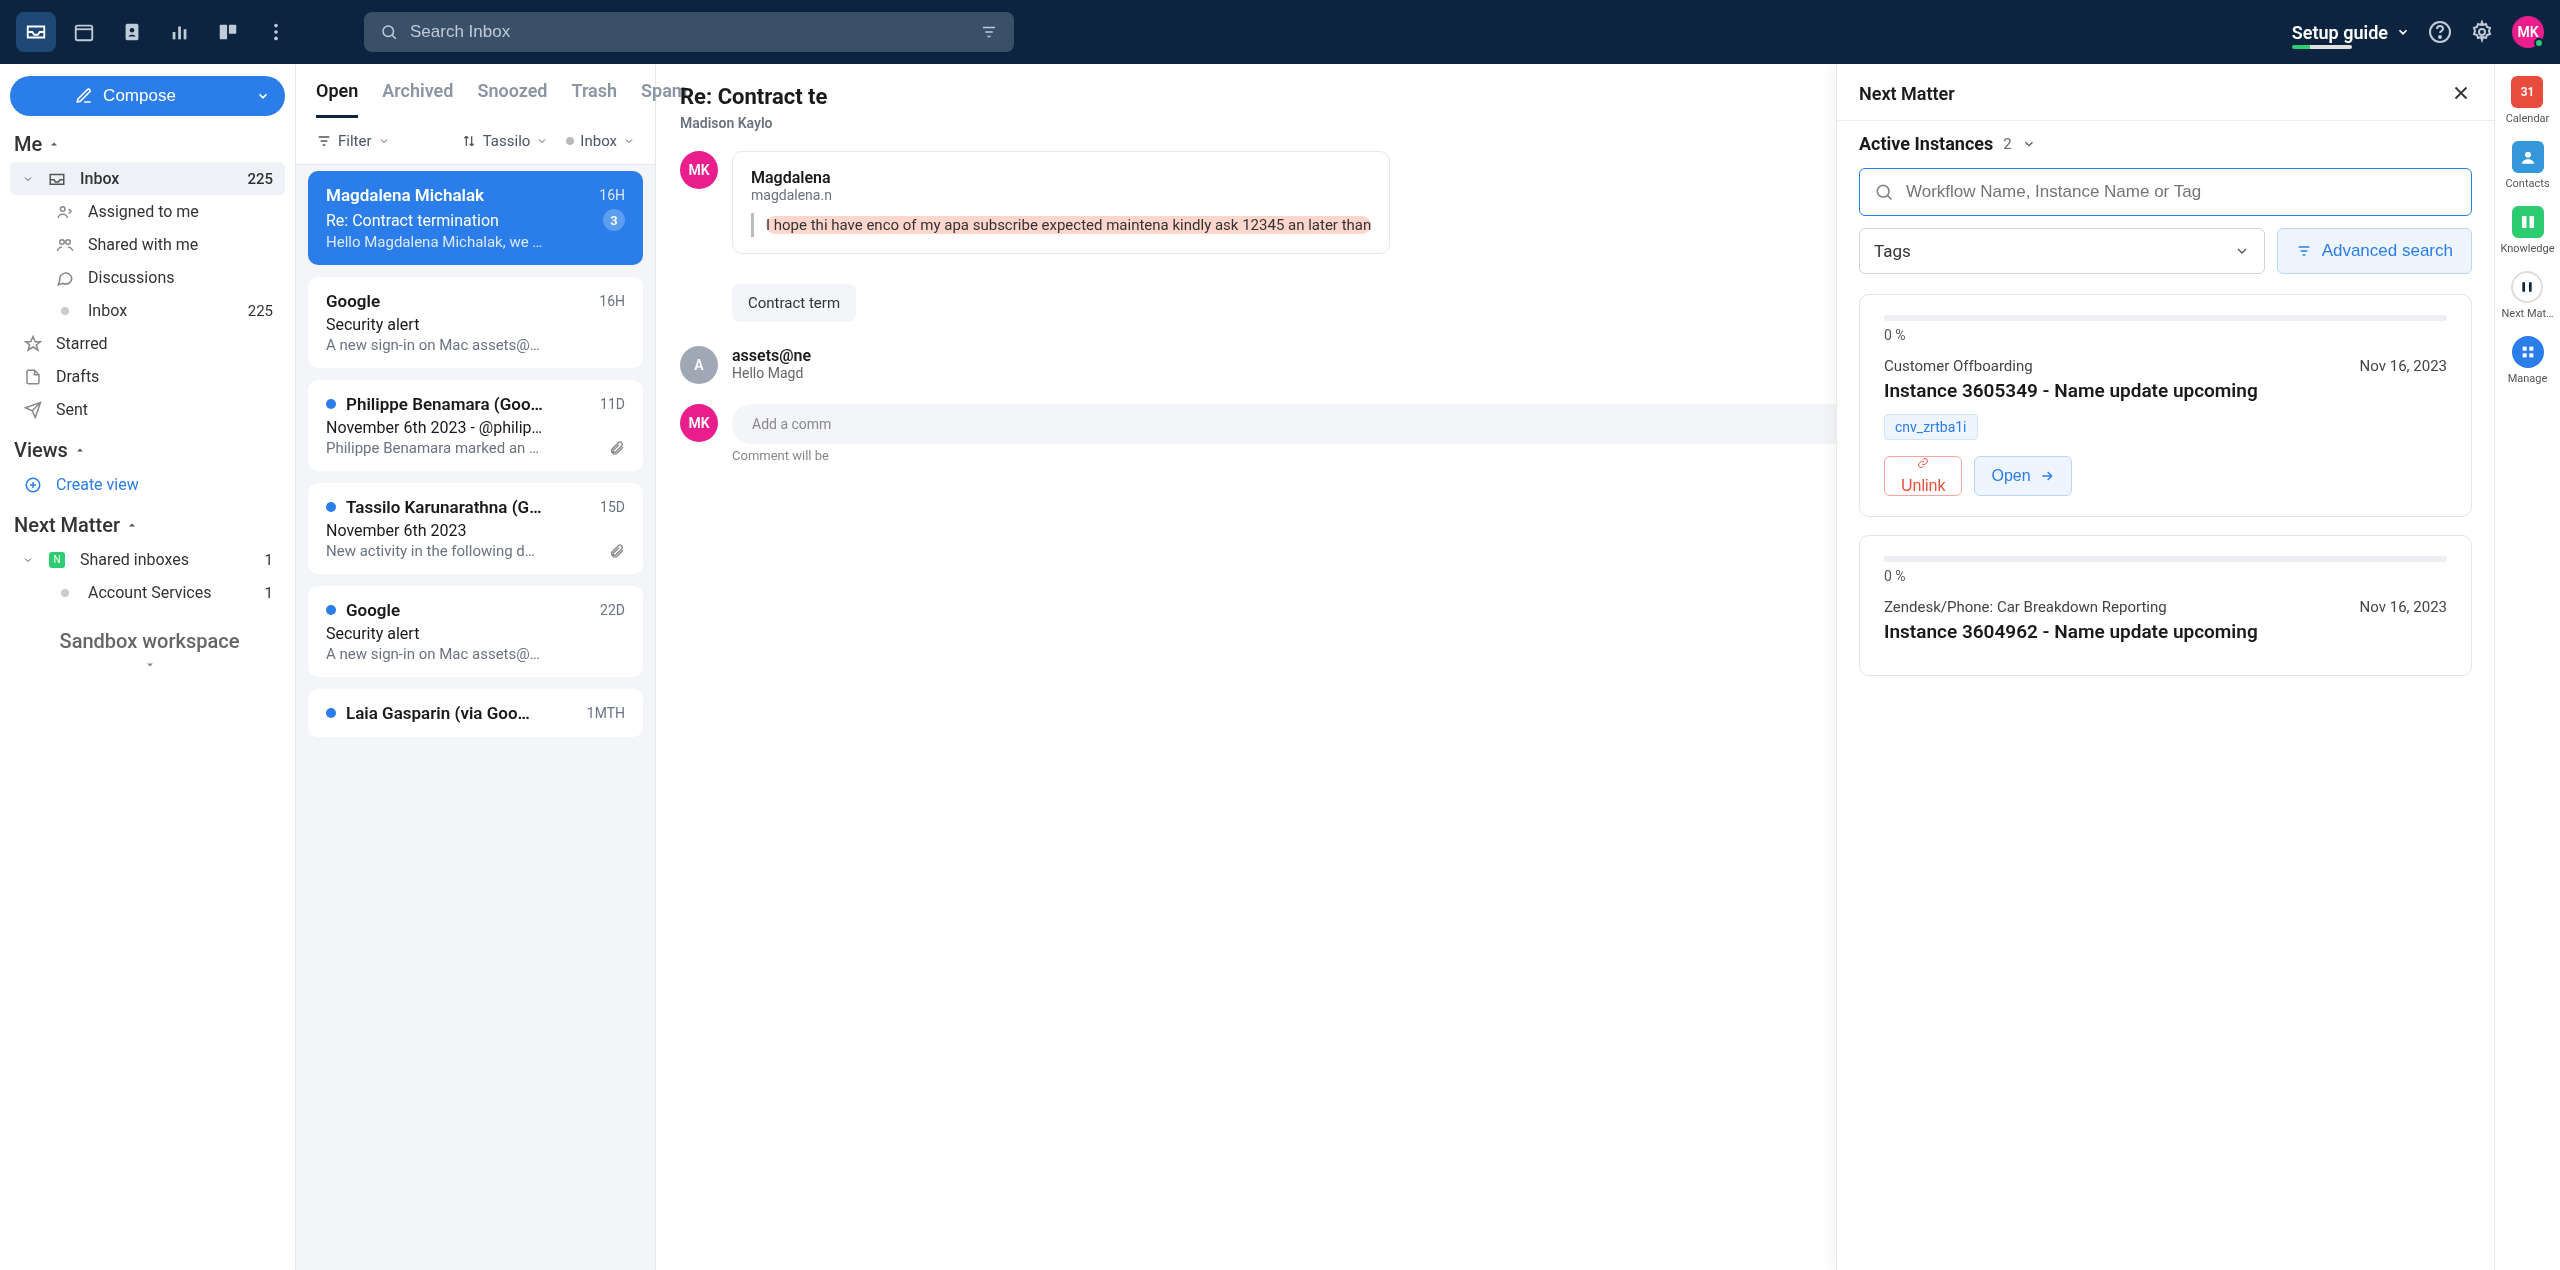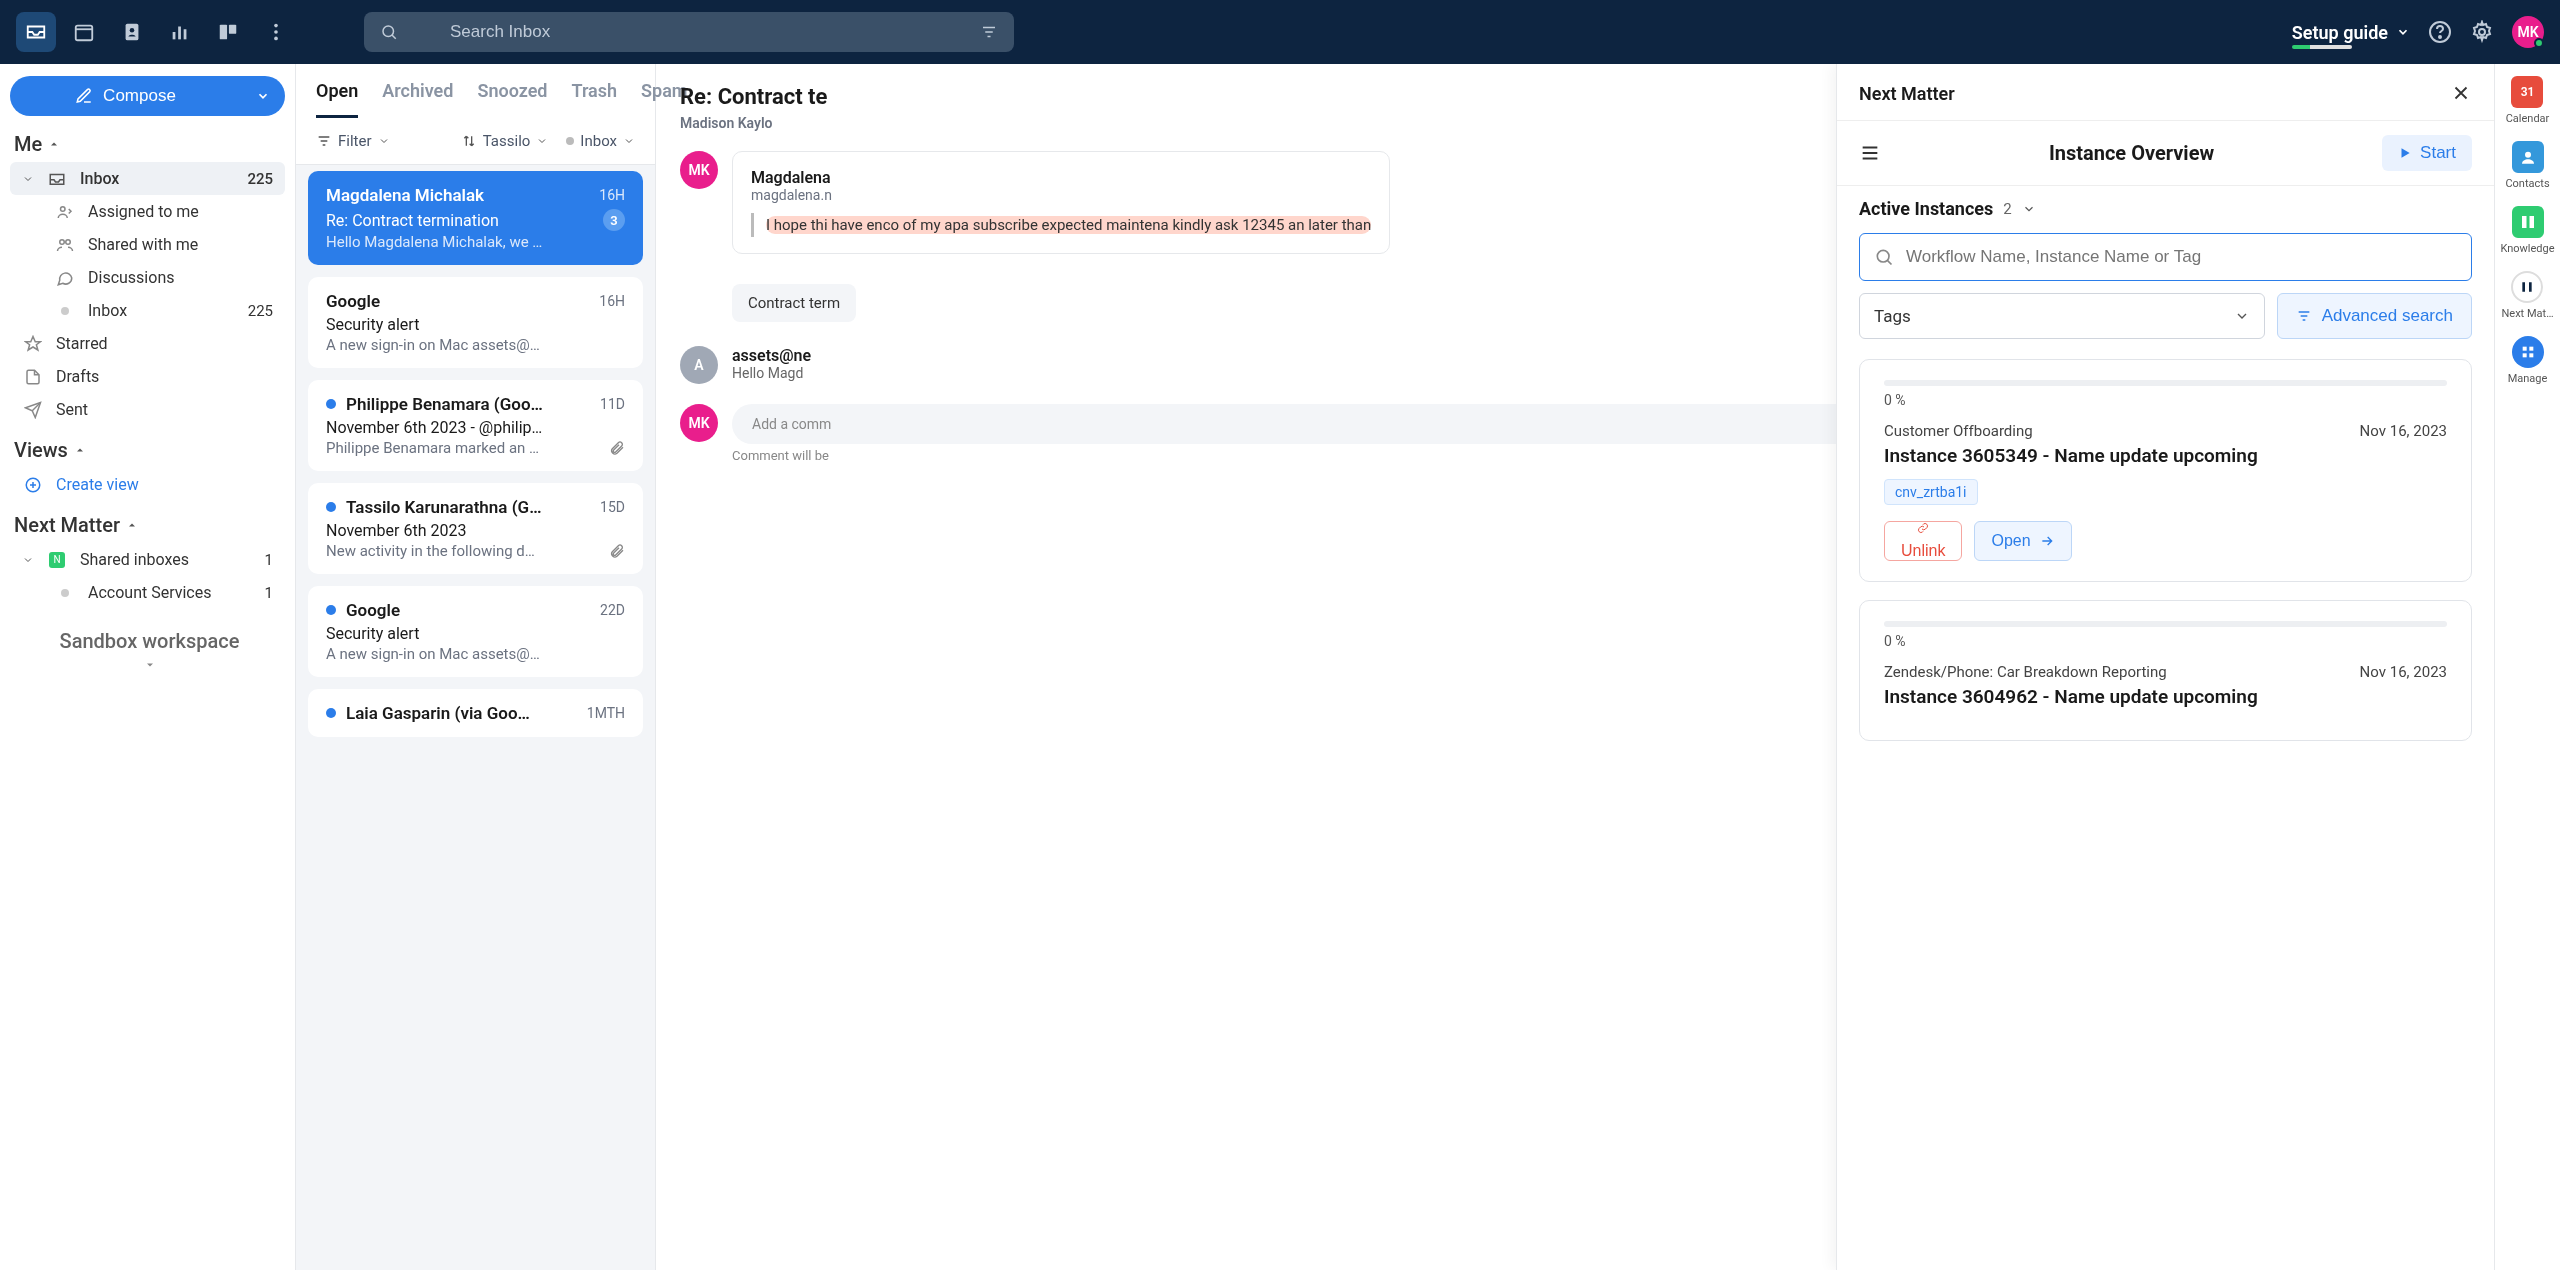--- a/index.html
+++ b/index.html
@@ -3,21 +3,21 @@
 <meta charset="utf-8">
 <style>
   * { box-sizing: border-box; margin: 0; padding: 0; }
   body { font-family: -apple-system, BlinkMacSystemFont, "Segoe UI", Roboto, sans-serif; font-size: 14px; color: #1a1a1a; background: #fff; overflow: hidden; }
   svg { display: block; }
 
   .topbar { height: 64px; background: #0d2440; display: flex; align-items: center; padding: 0 16px; gap: 8px; }
   .topbar .ticon { width: 40px; height: 40px; border-radius: 8px; display: flex; align-items: center; justify-content: center; color: #fff; cursor: pointer; }
   .topbar .ticon.active { background: #1e4976; }
   .searchbar { flex: 0 0 auto; width: 650px; margin-left: 60px; height: 40px; background: #3a5068; border-radius: 8px; display: flex; align-items: center; padding: 0 16px; gap: 12px; color: #c0cbd8; }
-  .searchbar input { background: transparent; border: none; outline: none; color: #bef264; font-size: 17px; flex: 1; margin-left: 40px; }
+  .searchbar input { background: transparent; border: none; outline: none; color: #bef264; font-size: 17px; flex: 1; }
   .searchbar input::placeholder { color: #c0cbd8; }
   .topbar-right { margin-left: auto; display: flex; align-items: center; gap: 18px; color: #fff; }
   .setup-guide { display: flex; align-items: center; gap: 8px; font-size: 18px; font-weight: 600; cursor: pointer; position: relative; }
   .setup-guide .underline { position: absolute; bottom: -6px; left: 0; height: 4px; width: 60px; background: linear-gradient(90deg, #2ecc71 30%, #e0e0e0 30%); border-radius: 2px; }
   .avatar { width: 32px; height: 32px; border-radius: 50%; background: #e91e8c; color: #fff; display: flex; align-items: center; justify-content: center; font-size: 14px; font-weight: 600; position: relative; }
   .avatar .dot { position: absolute; bottom: 0; right: 0; width: 10px; height: 10px; background: #2ecc71; border-radius: 50%; border: 2px solid #0d2440; }
 
   .layout { display: flex; height: calc(100vh - 64px); }
 
   .sidebar { width: 296px; border-right: 1px solid #e6e8eb; padding: 12px 10px; overflow-y: auto; }
@@ -479,34 +479,20 @@
     </div>
     <div class="comment-note">Comment will be</div>
 
     
     <div class="panel">
       <div class="panel-head">
         <div class="ptitle">Next Matter</div>
         <svg width="22" height="22" viewBox="0 0 24 24" fill="none" stroke="#333" stroke-width="2">
             <path d="M6 6l12 12M18 6L6 18"></path>
           </svg>
-      </div>
-      <div class="panel-sub">
-        <div class="burger">
-          <svg width="22" height="22" viewBox="0 0 24 24" fill="none" stroke="#333" stroke-width="2">
-              <path d="M4 6h16M4 12h16M4 18h16"></path>
-            </svg>
-        </div>
-        <div class="otitle">Instance Overview</div>
-        <button class="start-btn">
-          <svg width="14" height="14" viewBox="0 0 24 24" fill="#2b7de9">
-              <path d="M6 4l14 8-14 8z"></path>
-            </svg>
-          <span>Start</span>
-        </button>
       </div>
       <div class="panel-body">
         <div class="ai-head">
           <span>Active Instances</span>
           <span class="cnt">2</span>
           <svg width="14" height="14" viewBox="0 0 24 24" fill="none" stroke="#555" stroke-width="2">
               <path d="M6 9l6 6 6-6"></path>
             </svg>
         </div>
         <div class="search-in">

